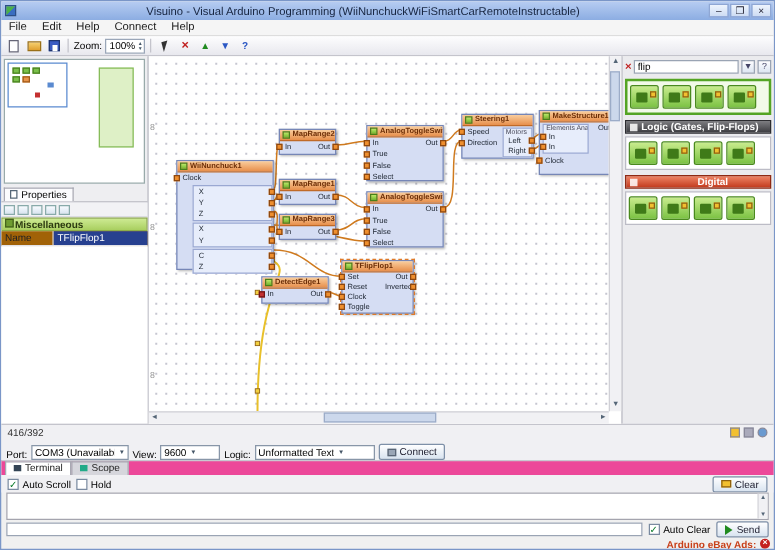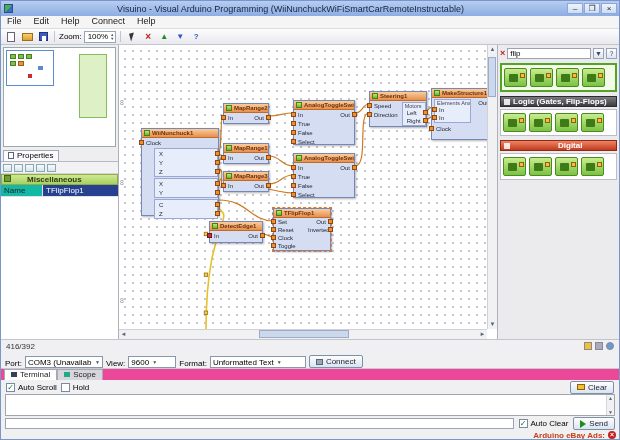--- a/index.html
+++ b/index.html
@@ -36,23 +36,23 @@
   .main { flex:1; display:flex; min-height:0; }
 
   
   .leftpanel { width:118px; border-right:1px solid #b0b0ba; background:#eeeef1; display:flex; flex-direction:column; flex:none; }
   .minimap { margin:2px; height:100px; background:#fff; border:1px solid #9aa; position:relative; flex:none; }
   .props-tab-row { height:13px; display:flex; align-items:flex-end; padding-left:2px; border-bottom:1px solid #b8b8c0; }
   .props-tab { background:#fbfbfd; border:1px solid #a8a8b2; border-bottom:none; font-size:8px; padding:0 5px 1px 4px; display:flex; gap:3px; align-items:center; }
   .tab-page-ic { width:6px; height:7px; background:#fff; border:1px solid #567; }
   .pg-toolbar { height:12px; display:flex; gap:2px; align-items:center; padding:0 2px; border-bottom:1px solid #d4d4da; background:#f2f2f5; }
   .pg-ic { width:9px; height:8px; border:1px solid #8aa; background:linear-gradient(#f8fbff,#d8e4f0); }
-  .grid-cat { height:11px; background:linear-gradient(#cdea92,#a9cf60); border:1px solid #8fae48; display:flex; align-items:flex-start; gap:16px; font-size:8px; font-weight:bold; color:#2c3a10; padding:0 2px; }
+  .grid-cat { height:11px; background:linear-gradient(#cdea92,#a9cf60); border:1px solid #8fae48; display:flex; align-items:flex-start; gap:1px; font-size:8px; font-weight:bold; color:#2c3a10; padding:0 2px; }
   .cat-ic { width:7px; height:7px; background:#6f9c30; border:1px solid #46631c; }
-  .grid-row { display:flex; height:12px; font-size:8px; background:#14b8a6; border-bottom:1px solid #e2e2e8; }
+  .grid-row { display:flex; height:12px; font-size:8px; background:#a16207; border-bottom:1px solid #e2e2e8; }
   .grid-row .k { width:42px; padding:1px 0 0 3px; border-right:1px solid #e2e2e8; color:#222; }
   .grid-row .v { flex:1; background:#27408f; color:#fff; padding:1px 0 0 3px; }
   .pg-filler { flex:1; background:#fff; }
 
   
   .canvas { flex:1; position:relative; background:#fff; min-width:0; }
   .canvas-inner { position:absolute; left:0; top:0; right:10px; bottom:10px; overflow:hidden;
     background-image:radial-gradient(#c6c6d0 0.8px, transparent 0.9px); background-size:8px 8px; background-position:2px 2px; }
   .wires { position:absolute; left:0; top:0; width:366px; height:284px; pointer-events:none; }
   .ruler-mark { position:absolute; left:1px; font-size:7px; color:#999; }
@@ -564,21 +564,21 @@
     <span>Port:</span>
     <span class="combo" style="width:78px">
       <span class="val">COM3 (Unavailable)</span>
       <span class="arr">▼</span>
     </span>
     <span>View:</span>
     <span class="combo" style="width:48px">
       <span class="val">9600</span>
       <span class="arr">▼</span>
     </span>
-    <span>Format:</span>
+    <span>Logic:</span>
     <span class="combo" style="width:96px">
       <span class="val">Unformatted Text</span>
       <span class="arr">▼</span>
     </span>
     <span class="btn">
       <span class="plug-ic"></span>
       <span>Connect</span>
     </span>
   </div>
 

